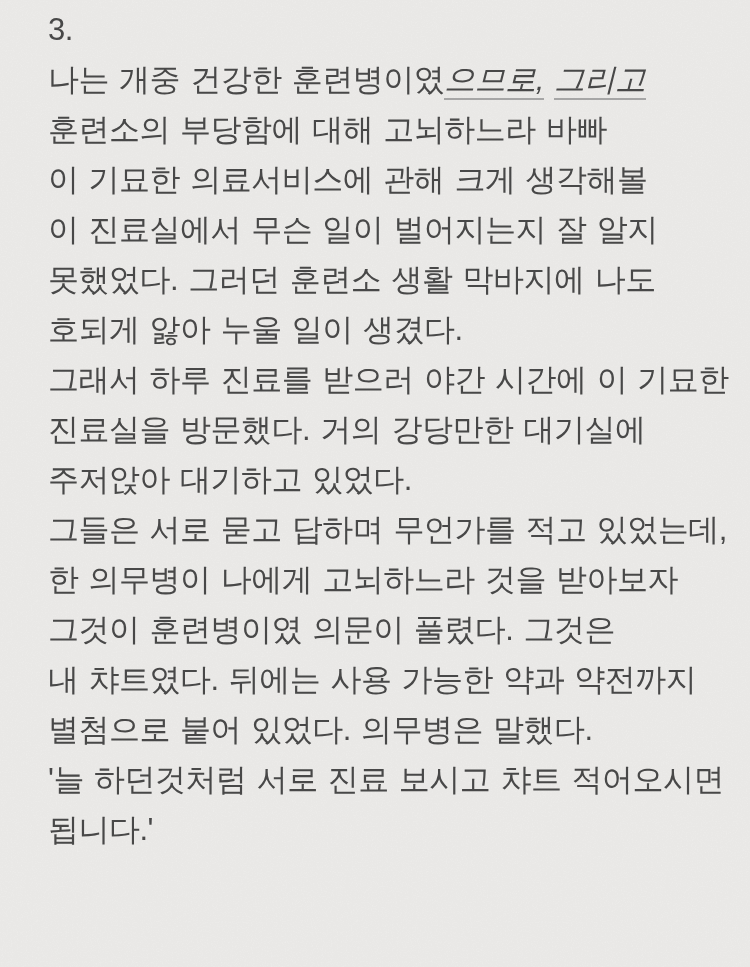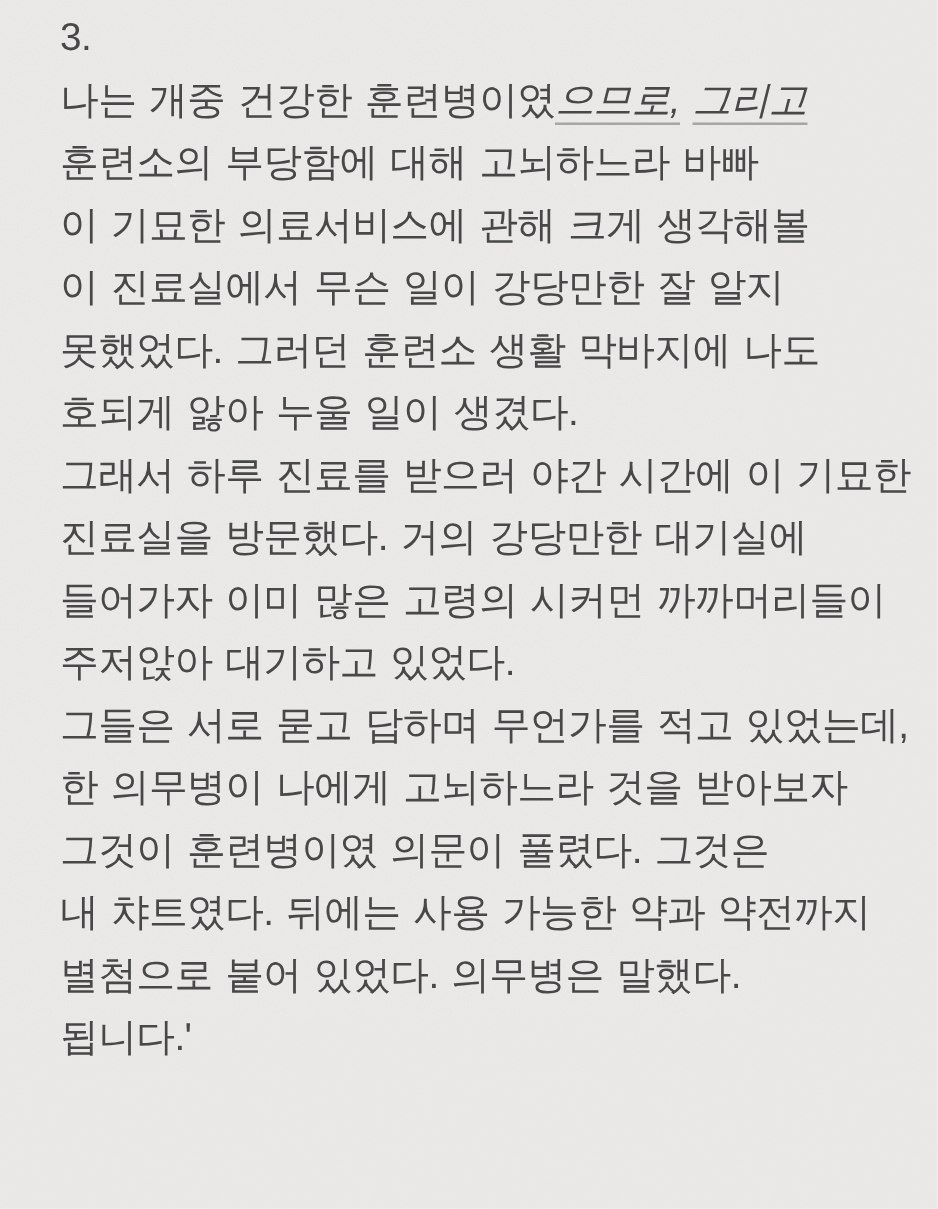--- a/index.html
+++ b/index.html
@@ -56,28 +56,28 @@
       <feColorMatrix in="n" type="matrix" values="0 0 0 0 0.2  0 0 0 0 0.2  0 0 0 0 0.2  0.7 0.7 0.7 0 0"></feColorMatrix>
     </filter>
     <rect width="750" height="967" filter="url(#paperGrain)" opacity="0.06"></rect>
   </svg>
 
   <div class="text-block" id="lines-container">
       <div class="line"><span>3.</span></div>
       <div class="line"><span>나는 개중 건강한 훈련병이였</span><span class="seg-u">으므로,</span><span> </span><span class="seg-u">그리고</span></div>
       <div class="line"><span>훈련소의 부당함에 대해 고뇌하느라 바빠</span></div>
       <div class="line"><span>이 기묘한 의료서비스에 관해 크게 생각해볼</span></div>
-      <div class="line"><span>이 진료실에서 무슨 일이 강당만한 잘 알지</span></div>
+      <div class="line"><span>이 진료실에서 무슨 일이 벌어지는지 잘 알지</span></div>
       <div class="line"><span>못했었다. 그러던 훈련소 생활 막바지에 나도</span></div>
       <div class="line"><span>호되게 앓아 누울 일이 생겼다.</span></div>
       <div class="line"><span>그래서 하루 진료를 받으러 야간 시간에 이 기묘한</span></div>
       <div class="line"><span>진료실을 방문했다. 거의 강당만한 대기실에</span></div>
-      <div class="line"><span>들어가자 이미 많은 고령의 시커먼 까까머리들이</span></div>
       <div class="line"><span>주저앉아 대기하고 있었다.</span></div>
       <div class="line"><span>그들은 서로 묻고 답하며 무언가를 적고 있었는데,</span></div>
       <div class="line"><span>한 의무병이 나에게 고뇌하느라 것을 받아보자</span></div>
       <div class="line"><span>그것이 훈련병이였 의문이 풀렸다. 그것은</span></div>
       <div class="line"><span>내 챠트였다. 뒤에는 사용 가능한 약과 약전까지</span></div>
       <div class="line"><span>별첨으로 붙어 있었다. 의무병은 말했다.</span></div>
+      <div class="line"><span>'늘 하던것처럼 서로 진료 보시고 챠트 적어오시면</span></div>
       <div class="line"><span>됩니다.'</span></div>
     </div>
 
 </div>
 
 </body></html>

